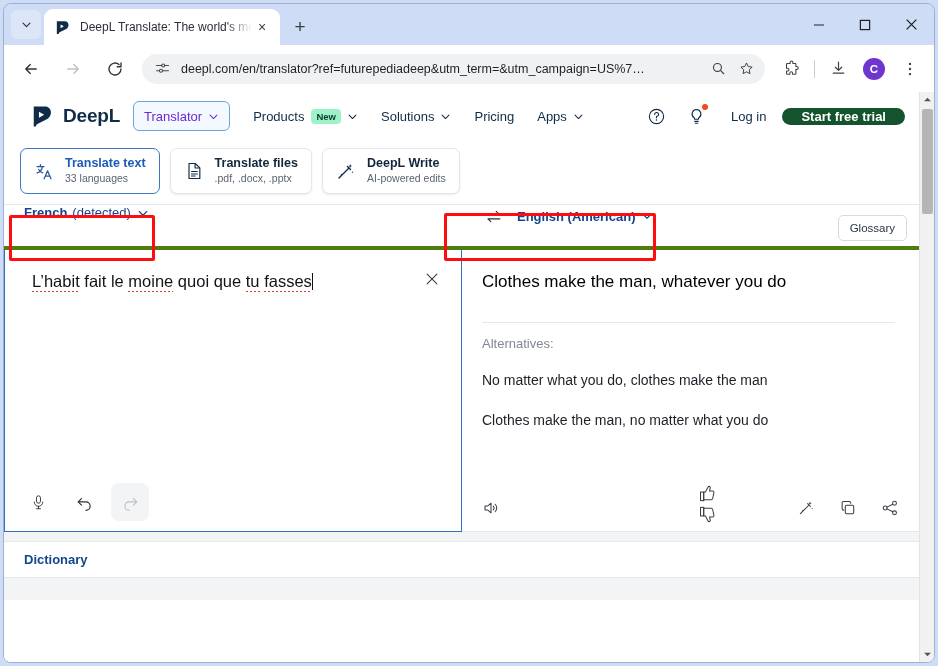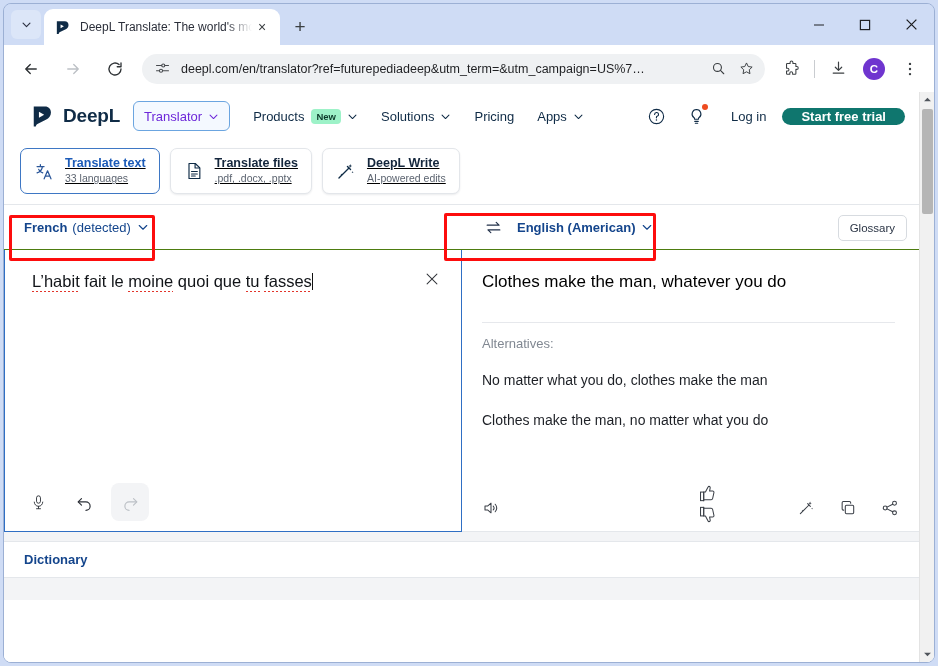--- a/index.html
+++ b/index.html
@@ -176,60 +176,59 @@
     color: #0f2b46; position: relative;
   }
   .reddot {
     position: absolute; right: 1px; top: 1px;
     width: 6px; height: 6px; border-radius: 50%;
     background: #ee4b1f;
   }
   .login-link { margin-left: 22px; font-size: 13px; color: #0f2b46; }
   .cta {
     margin-left: 16px;
-    background: #0f766e; color: #fff;
+    background: #14532d; color: #fff;
     font-size: 13px; font-weight: bold;
     border-radius: 18px;
     padding: 1px 19px;
   }
 
   
   .modes {
     display: flex; gap: 10px;
     padding: 8px 0 10px 16px;
     background: #fff;
   }
   .mode {
     height: 46px;
     border-radius: 7px;
     background: #fff;
     border: 1px solid #e3e6ea;
     box-shadow: 0 1px 2px rgba(20,30,50,.09);
     display: flex; align-items: center;
     padding: 0 13px 0 11px;
-    text-decoration: underline;
   }
   .mode.active {
     border: 1px solid #3e77c4;
     box-shadow: none;
   }
   .mode-ico { width: 24px; height: 24px; margin-right: 9px; display:flex; align-items:center; justify-content:center; color:#0f2b46;}
   .mode.active .mode-ico { color: #2a5699; }
   .mode-t1 { font-size: 12.5px; font-weight: bold; color: #14263c; line-height: 1.25; }
   .mode.active .mode-t1 { color: #1c5bb8; }
   .mode-t2 { font-size: 10.5px; color: #5c6470; line-height: 1.3; margin-top: 1px; }
 
   
   .langbar {
     position: relative;
     height: 46px;
     border-top: 1px solid #e4e7eb;
-    border-bottom: 1px solid #4d7c0f;
+    border-bottom: 4px solid #4d7c0f;
     background: #fff;
-    display: flex; align-items: center;
+    display: flex; align-items: flex-start;
   }
   .langbar .col-left { width: 458px; display: flex; align-items: center; padding-left: 20px; }
   .langbar .col-right { flex: 1 1 auto; display: flex; align-items: center; padding-left: 20px; }
   .lang-sel { display: flex; align-items: center; font-size: 13px; color: #14458c; }
   .lang-strong { font-weight: bold; color: #14458c; }
   .lang-sub { margin-left: 5px; color: #14458c; }
   .swap { width: 22px; height: 22px; margin-right: 13px; display:flex; align-items:center; justify-content:center; color:#22314a;}
   .glossary {
     position: absolute; right: 14px; top: 10px;
     border: 1px solid #d7dbe0; border-radius: 5px;

